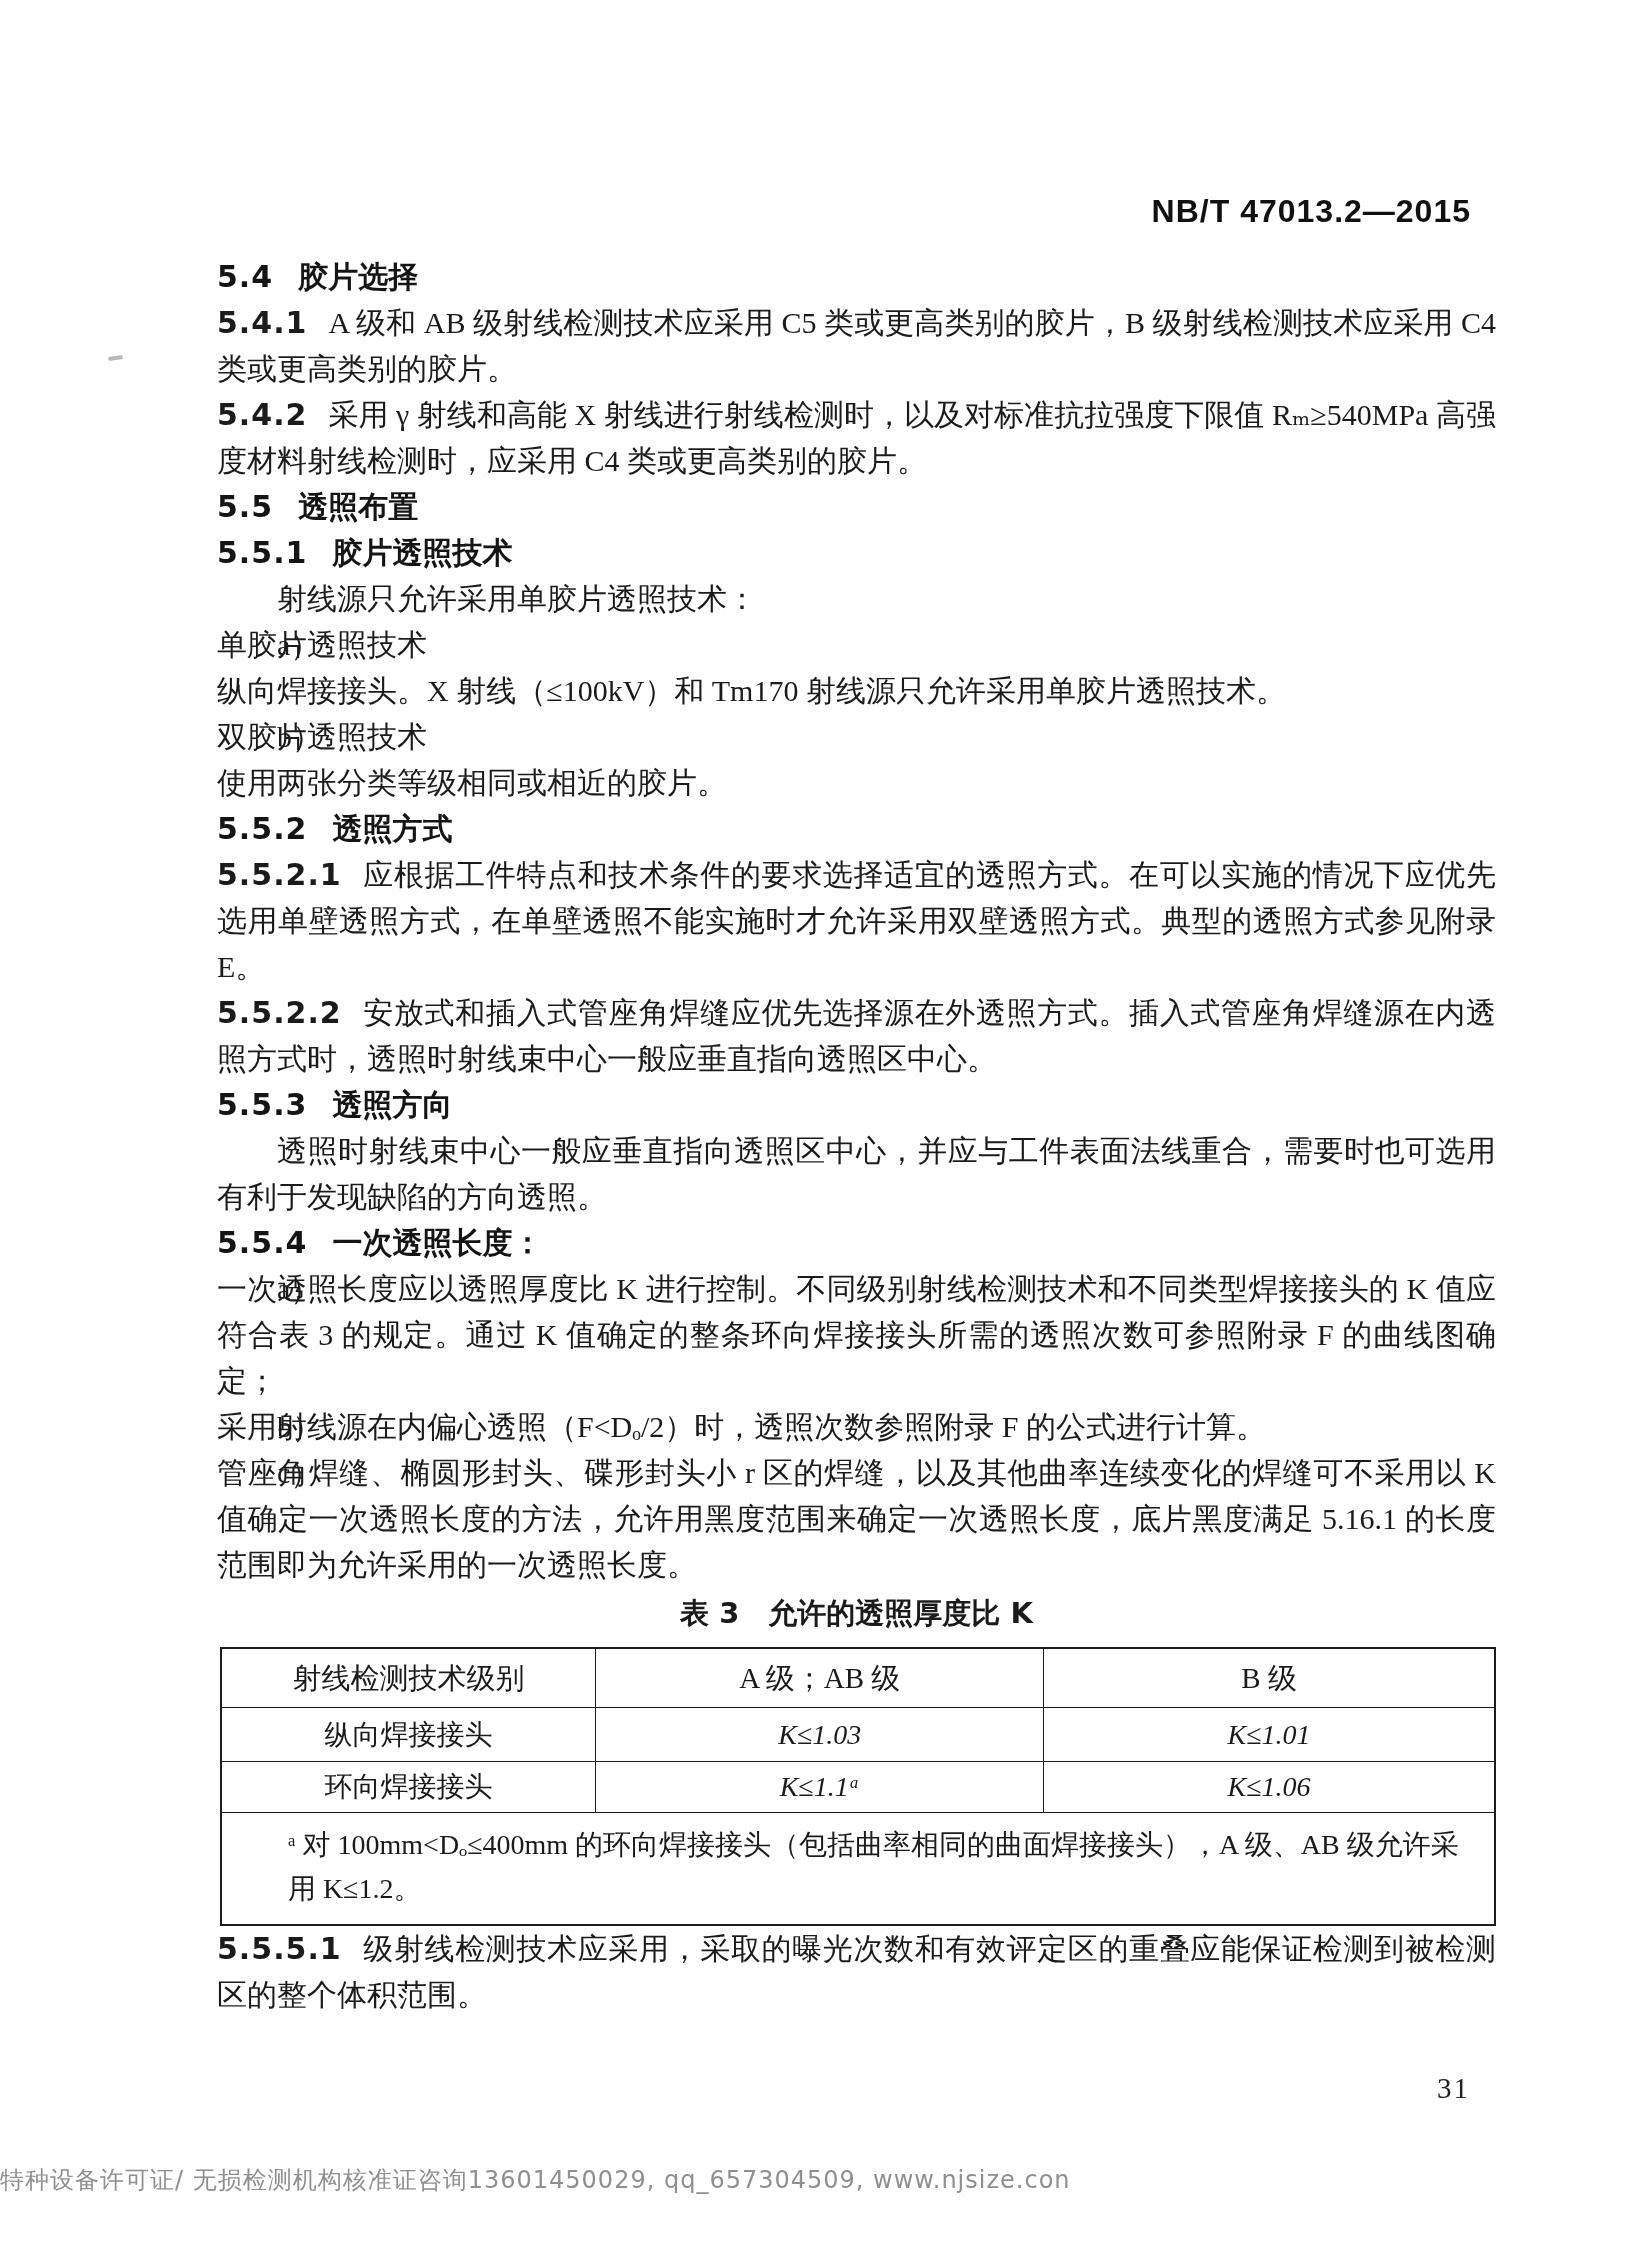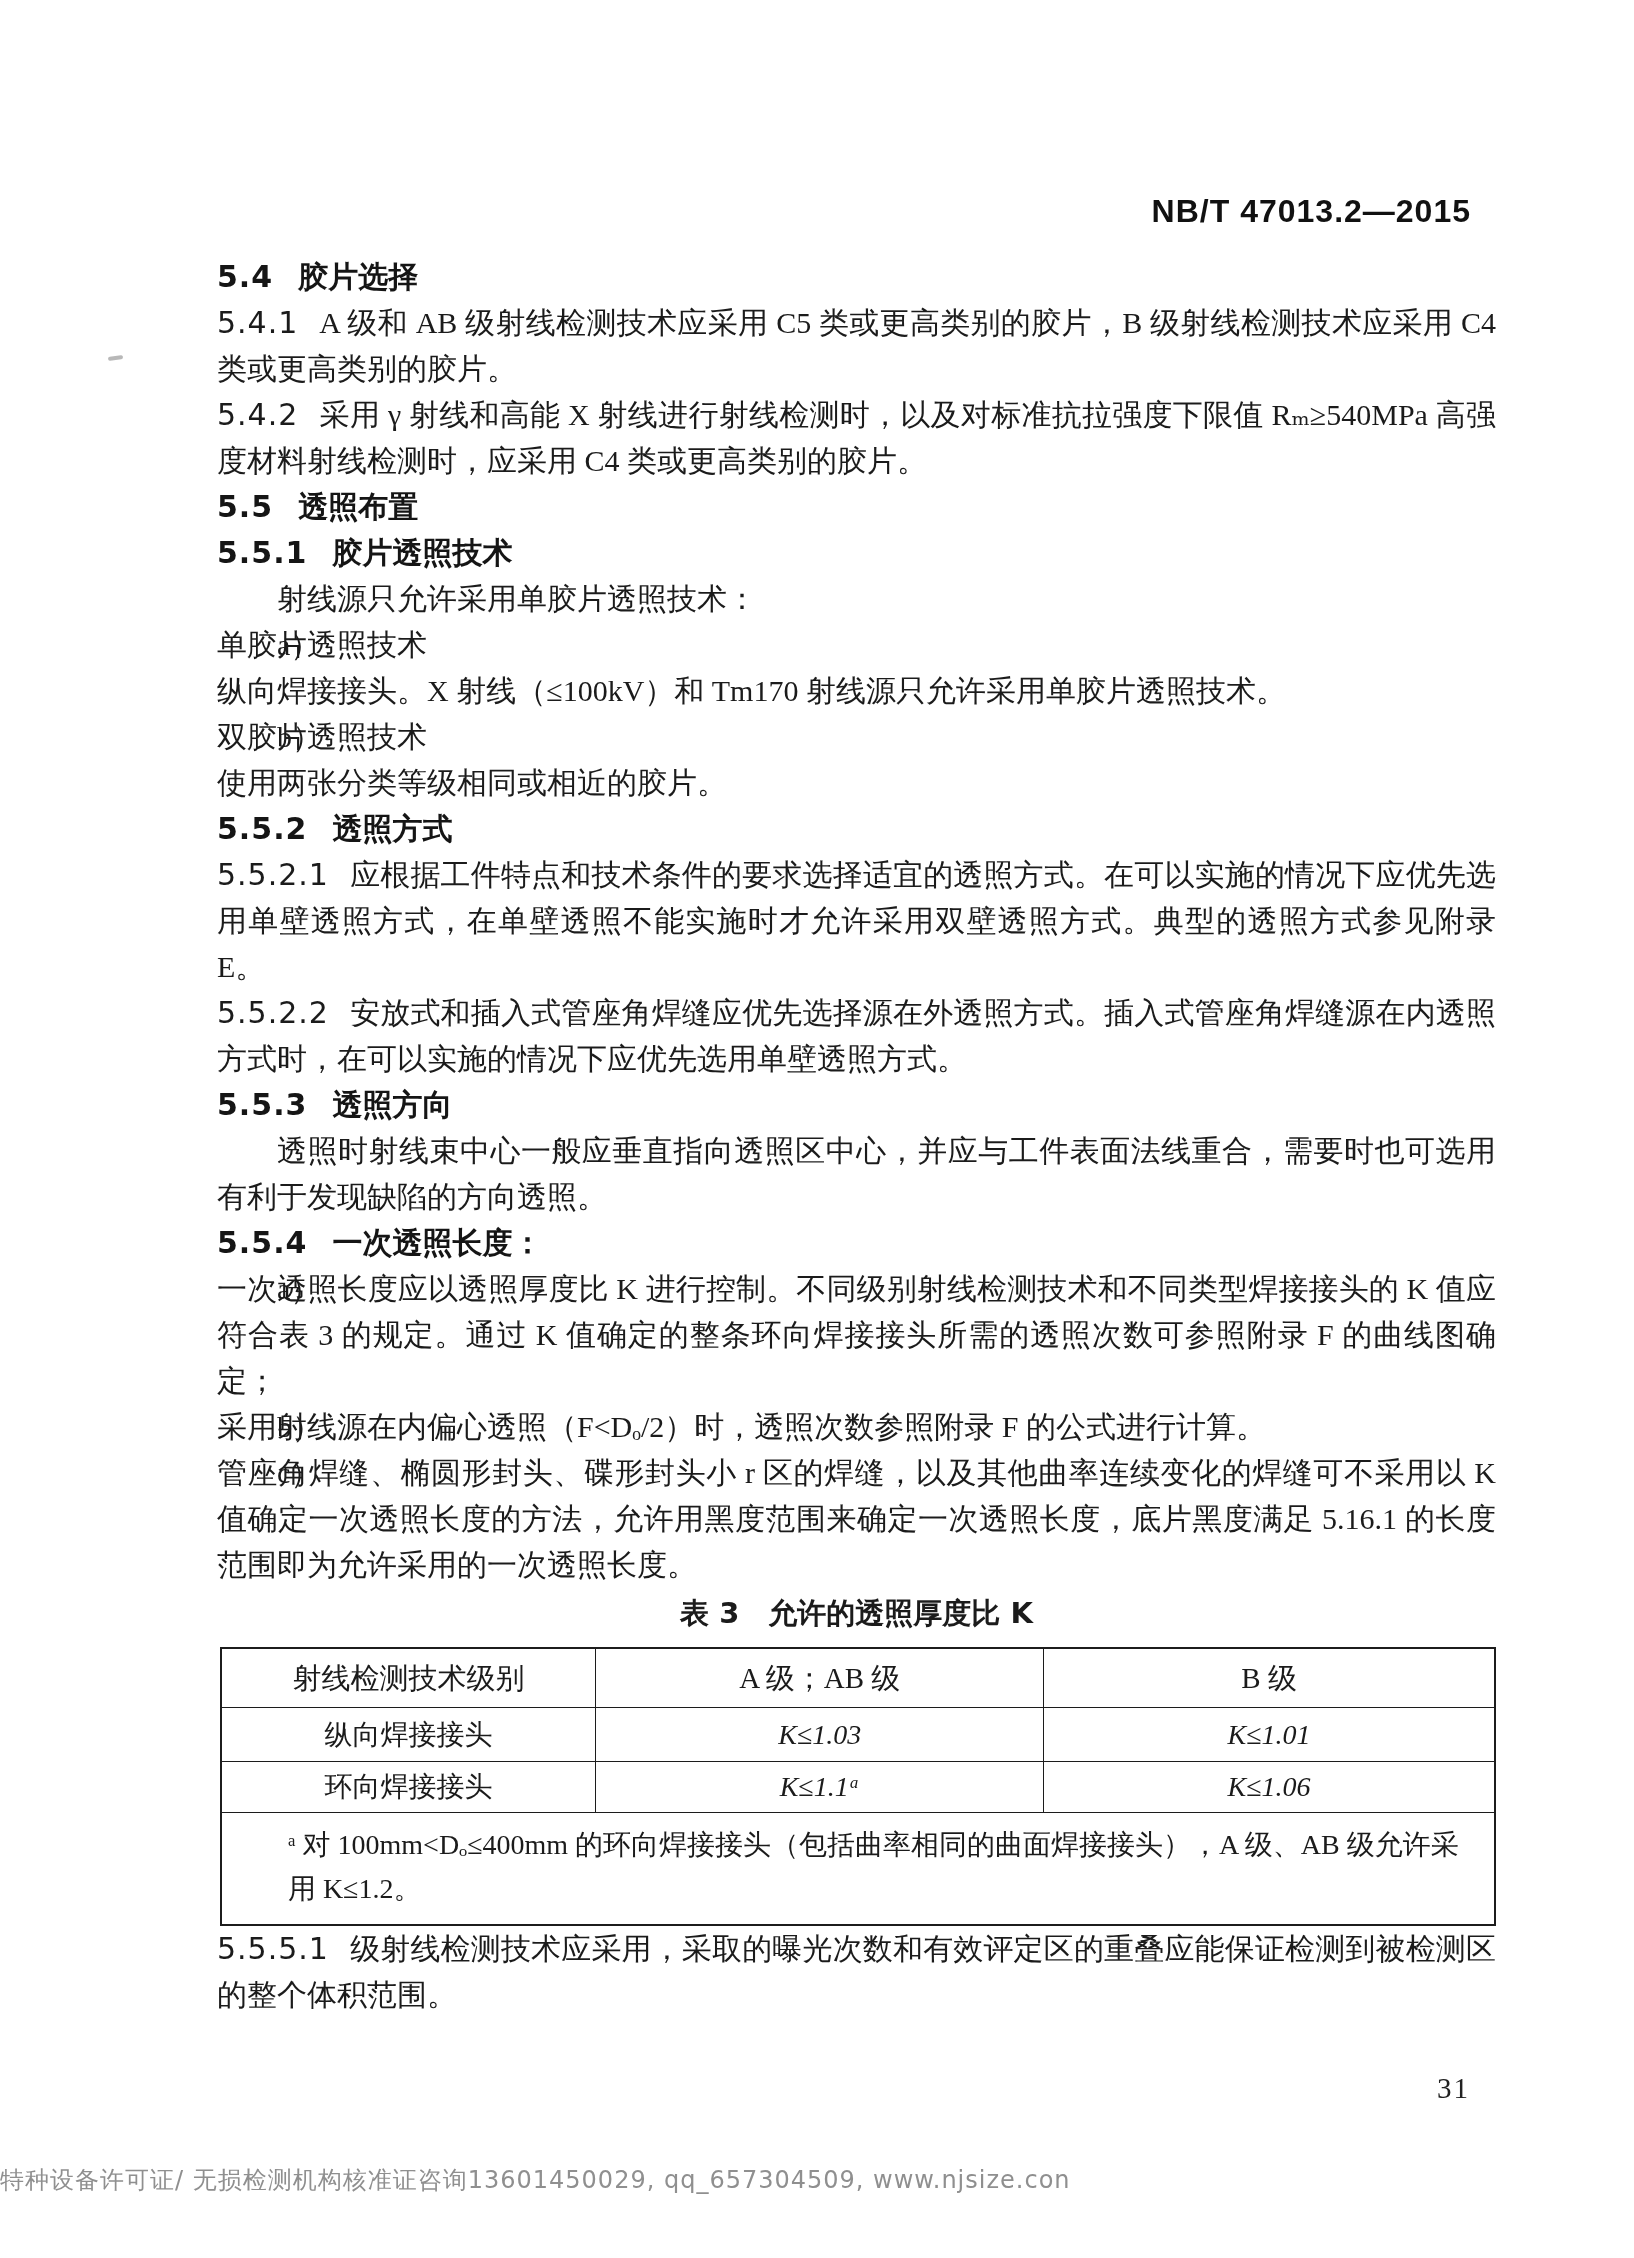--- a/index.html
+++ b/index.html
@@ -17,21 +17,21 @@
     font-size:30px;line-height:46px;text-align:justify;
   }
   .content p,.content h2,.content .li{margin:0;padding:0;}
   h2.sec{
     font-family:"DejaVu Sans","Liberation Sans",sans-serif;
     font-size:30px;font-weight:bold;line-height:46px;color:#151515;
   }
   h2.sec .num{margin-right:25px;letter-spacing:1px;}
   .clause .num{
     font-family:"DejaVu Sans","Liberation Sans",sans-serif;
-    font-weight:normal;margin-right:21px;letter-spacing:1px;
+    font-weight:bold;margin-right:21px;letter-spacing:1px;
   }
   .para-indent{text-indent:60px;}
   .desc{padding-left:111px;}
   .li{position:relative;padding-left:111px;}
   .li .marker{position:absolute;left:60px;top:0;}
   .tbl-caption{
     text-align:center;font-weight:bold;line-height:46px;
     font-family:"DejaVu Sans","Liberation Sans",sans-serif;font-size:29px;
     margin-top:1.9px;
   }
@@ -112,21 +112,21 @@
 
     <h2 class="sec">
       <span class="num">5.5.2</span><span>透照方式</span>
     </h2>
 
     <p class="clause">
       <span class="num">5.5.2.1</span><span>应根据工件特点和技术条件的要求选择适宜的透照方式。在可以实施的情况下应优先选用单壁透照方式，在单壁透照不能实施时才允许采用双壁透照方式。典型的透照方式参见附录 E。</span>
     </p>
 
     <p class="clause">
-      <span class="num">5.5.2.2</span><span>安放式和插入式管座角焊缝应优先选择源在外透照方式。插入式管座角焊缝源在内透照方式时，在可以实施的情况下应优先选用单壁透照方式。</span>
+      <span class="num">5.5.2.2</span><span>安放式和插入式管座角焊缝应优先选择源在外透照方式。插入式管座角焊缝源在内透照方式时，透照时射线束中心一般应垂直指向透照区中心。</span>
     </p>
 
     <h2 class="sec">
       <span class="num">5.5.3</span><span>透照方向</span>
     </h2>
 
     <p class="para-indent">透照时射线束中心一般应垂直指向透照区中心，并应与工件表面法线重合，需要时也可选用有利于发现缺陷的方向透照。</p>
 
     <h2 class="sec">
       <span class="num">5.5.4</span><span>一次透照长度：</span>

